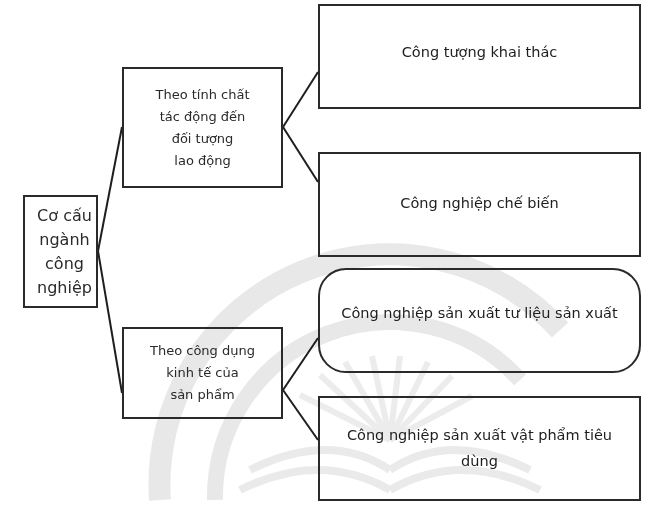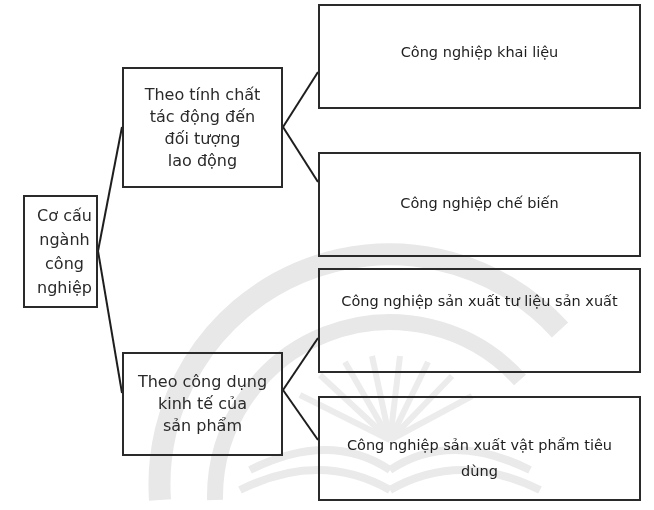--- a/index.html
+++ b/index.html
@@ -4,29 +4,29 @@
   <style>
     html, body { margin: 0; padding: 0; background: #ffffff; }
     body { width: 654px; height: 510px; position: relative; overflow: hidden;
            font-family: "DejaVu Sans", "Liberation Sans", sans-serif; color: #222; }
     .watermark { position: absolute; left: 0; top: 0; width: 654px; height: 510px; pointer-events: none; }
     .lines { position: absolute; left: 0; top: 0; width: 654px; height: 510px; }
     .box { position: absolute; box-sizing: border-box; border: 2px solid #2a2a2a; background: transparent;
            display: flex; align-items: center; justify-content: center; text-align: center; }
     .box span { display: block; white-space: pre-line; }
     .root { left: 23px; top: 195px; width: 75px; height: 113px; font-size: 16px; line-height: 24px; color:#2a2a2a;padding-left:8px; }
-    .mid  { left: 122px; width: 161px; font-size: 16px; line-height: 22px; color:#2a2a2a; }
+    .mid  { left: 122px; width: 161px; font-size: 13px; line-height: 22px; color:#2a2a2a; }
     .mid1 { top: 67px; height: 121px; }
-    .mid2 { top: 352px; height: 104px; }
+    .mid2 { top: 327px; height: 92px; }
     .leaf { left: 318px; width: 323px; height: 105px; font-size: 14.5px; line-height: 26px; color:#1e1e1e;
             align-items: flex-start; padding-top: 33px; }
     .leaf1 { top: 4px; }
     .leaf2 { top: 152px; padding-top: 36px; }
-    .leaf3 { top: 268px; padding-top: 18px; }
-    .leaf4 { top: 396px; padding-top: 34px; }
+    .leaf3 { top: 268px; padding-top: 30px; border-radius: 28px; }
+    .leaf4 { top: 396px; padding-top: 24px; }
     .leaf4 span { width: 280px; }
   </style>
 </head>
 <body>
 
 <svg class="watermark" viewBox="0 0 654 510">
   <g fill="none" stroke="#e8e8e8" stroke-width="22">
     <path d="M 160 500 A 230 230 0 0 1 560 330"></path>
     <path d="M 215 500 A 175 175 0 0 1 520 380" stroke-width="16"></path>
   </g>
@@ -73,21 +73,21 @@
 lao động</span>
 </div>
 
 <div class="box mid mid2">
   <span>Theo công dụng
 kinh tế của
 sản phẩm</span>
 </div>
 
 <div class="box leaf leaf1">
-  <span>Công nghiệp khai liệu</span>
+  <span>Công tượng khai thác</span>
 </div>
 
 <div class="box leaf leaf2">
   <span>Công nghiệp chế biến</span>
 </div>
 
 <div class="box leaf leaf3">
   <span>Công nghiệp sản xuất tư liệu sản xuất</span>
 </div>
 

